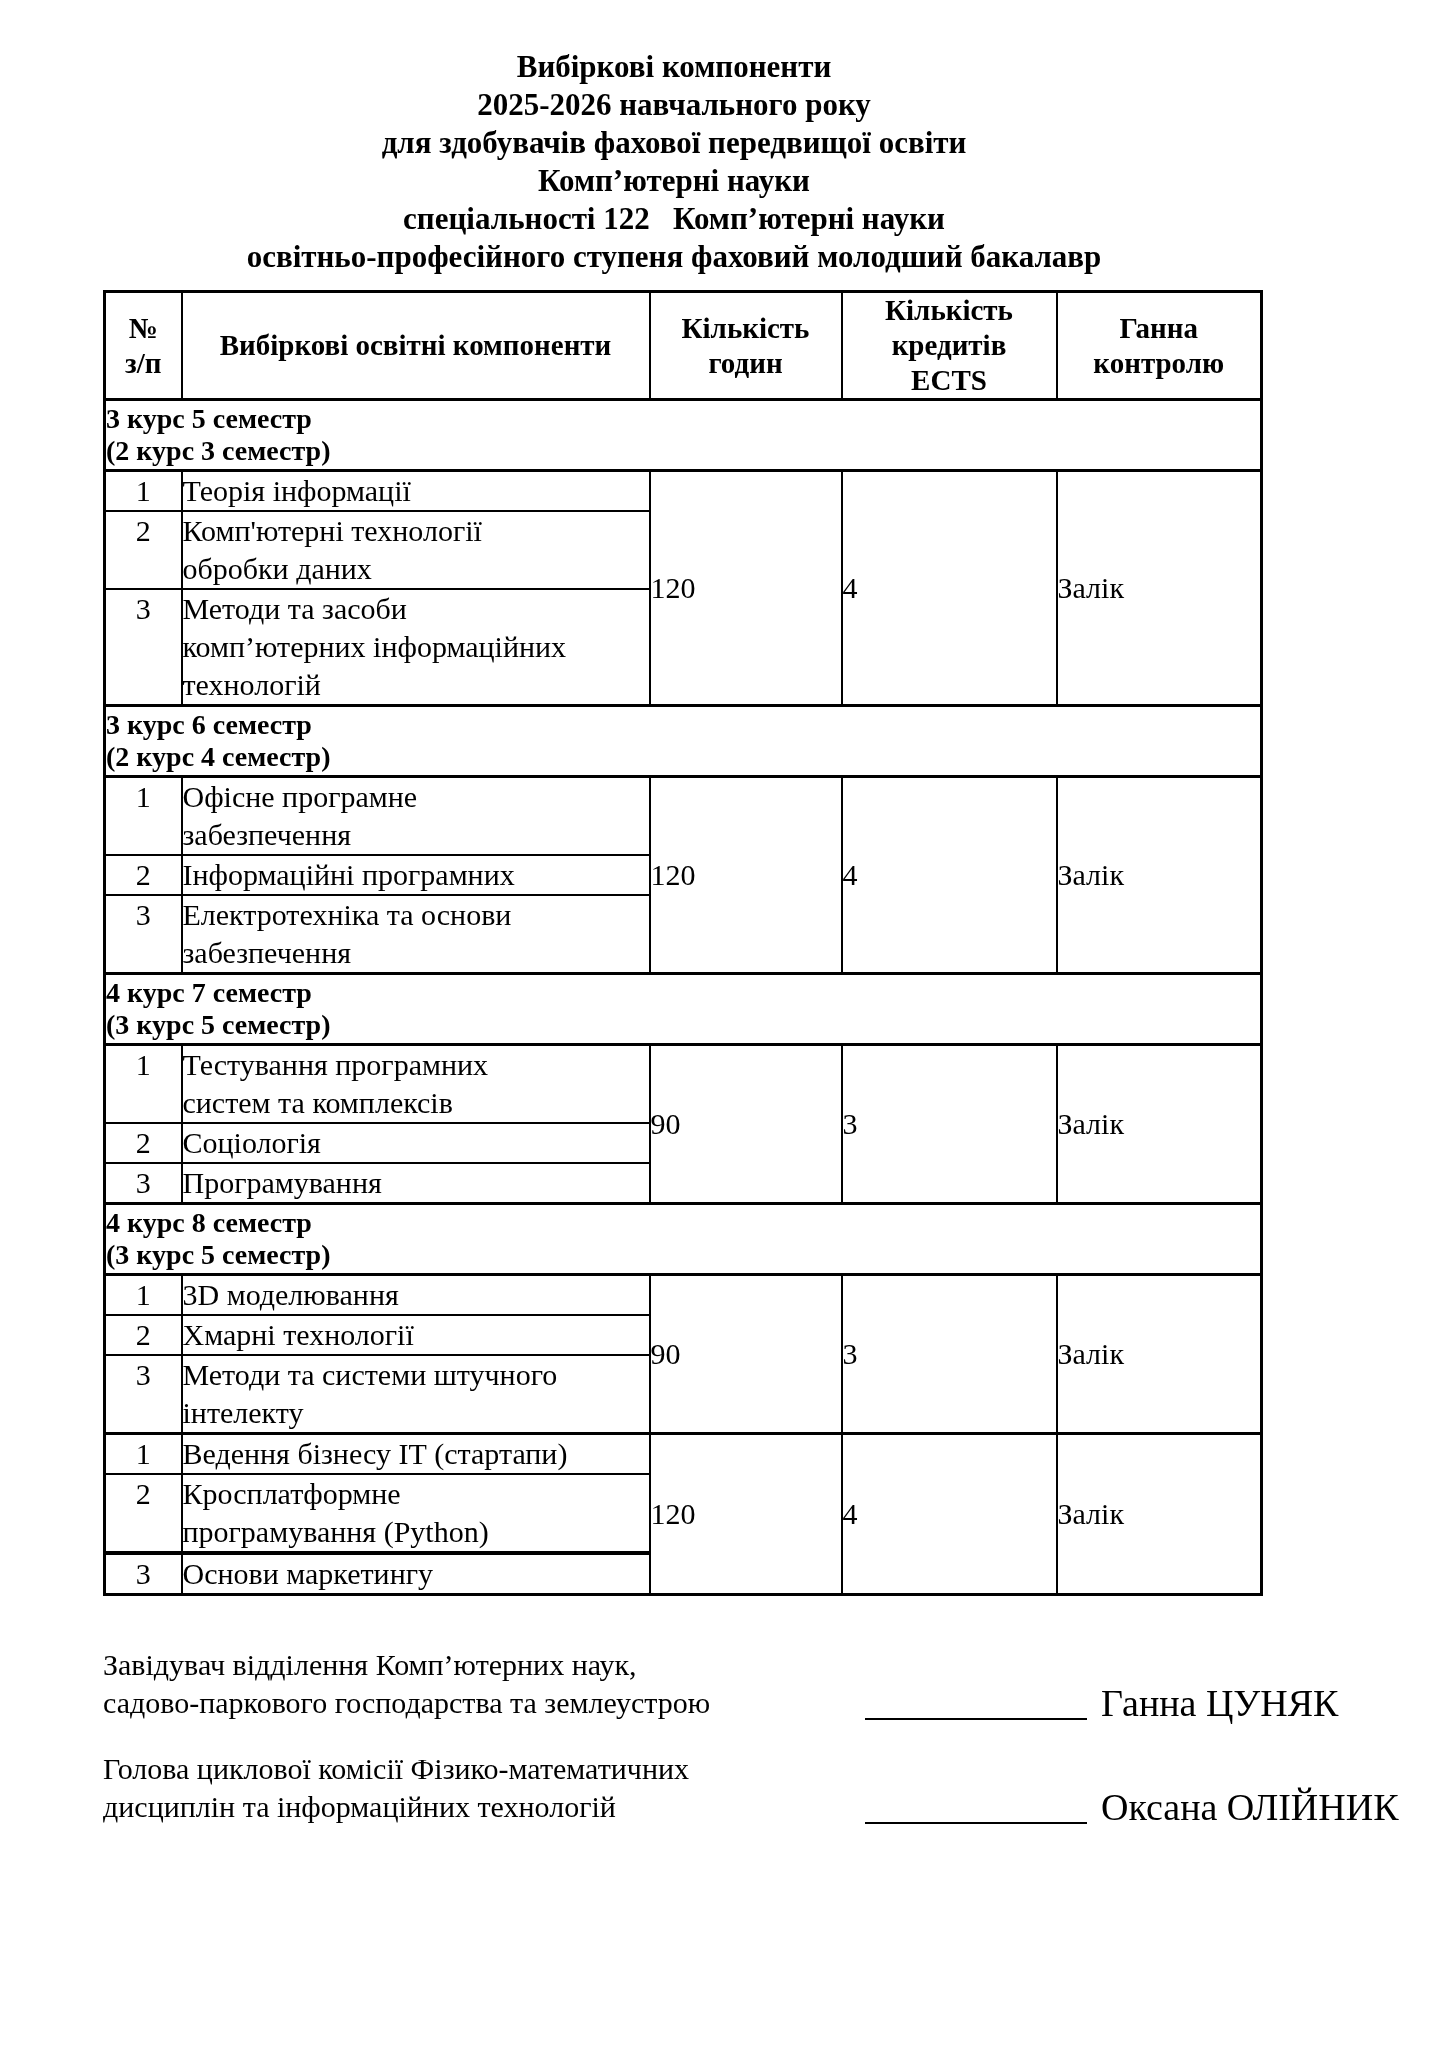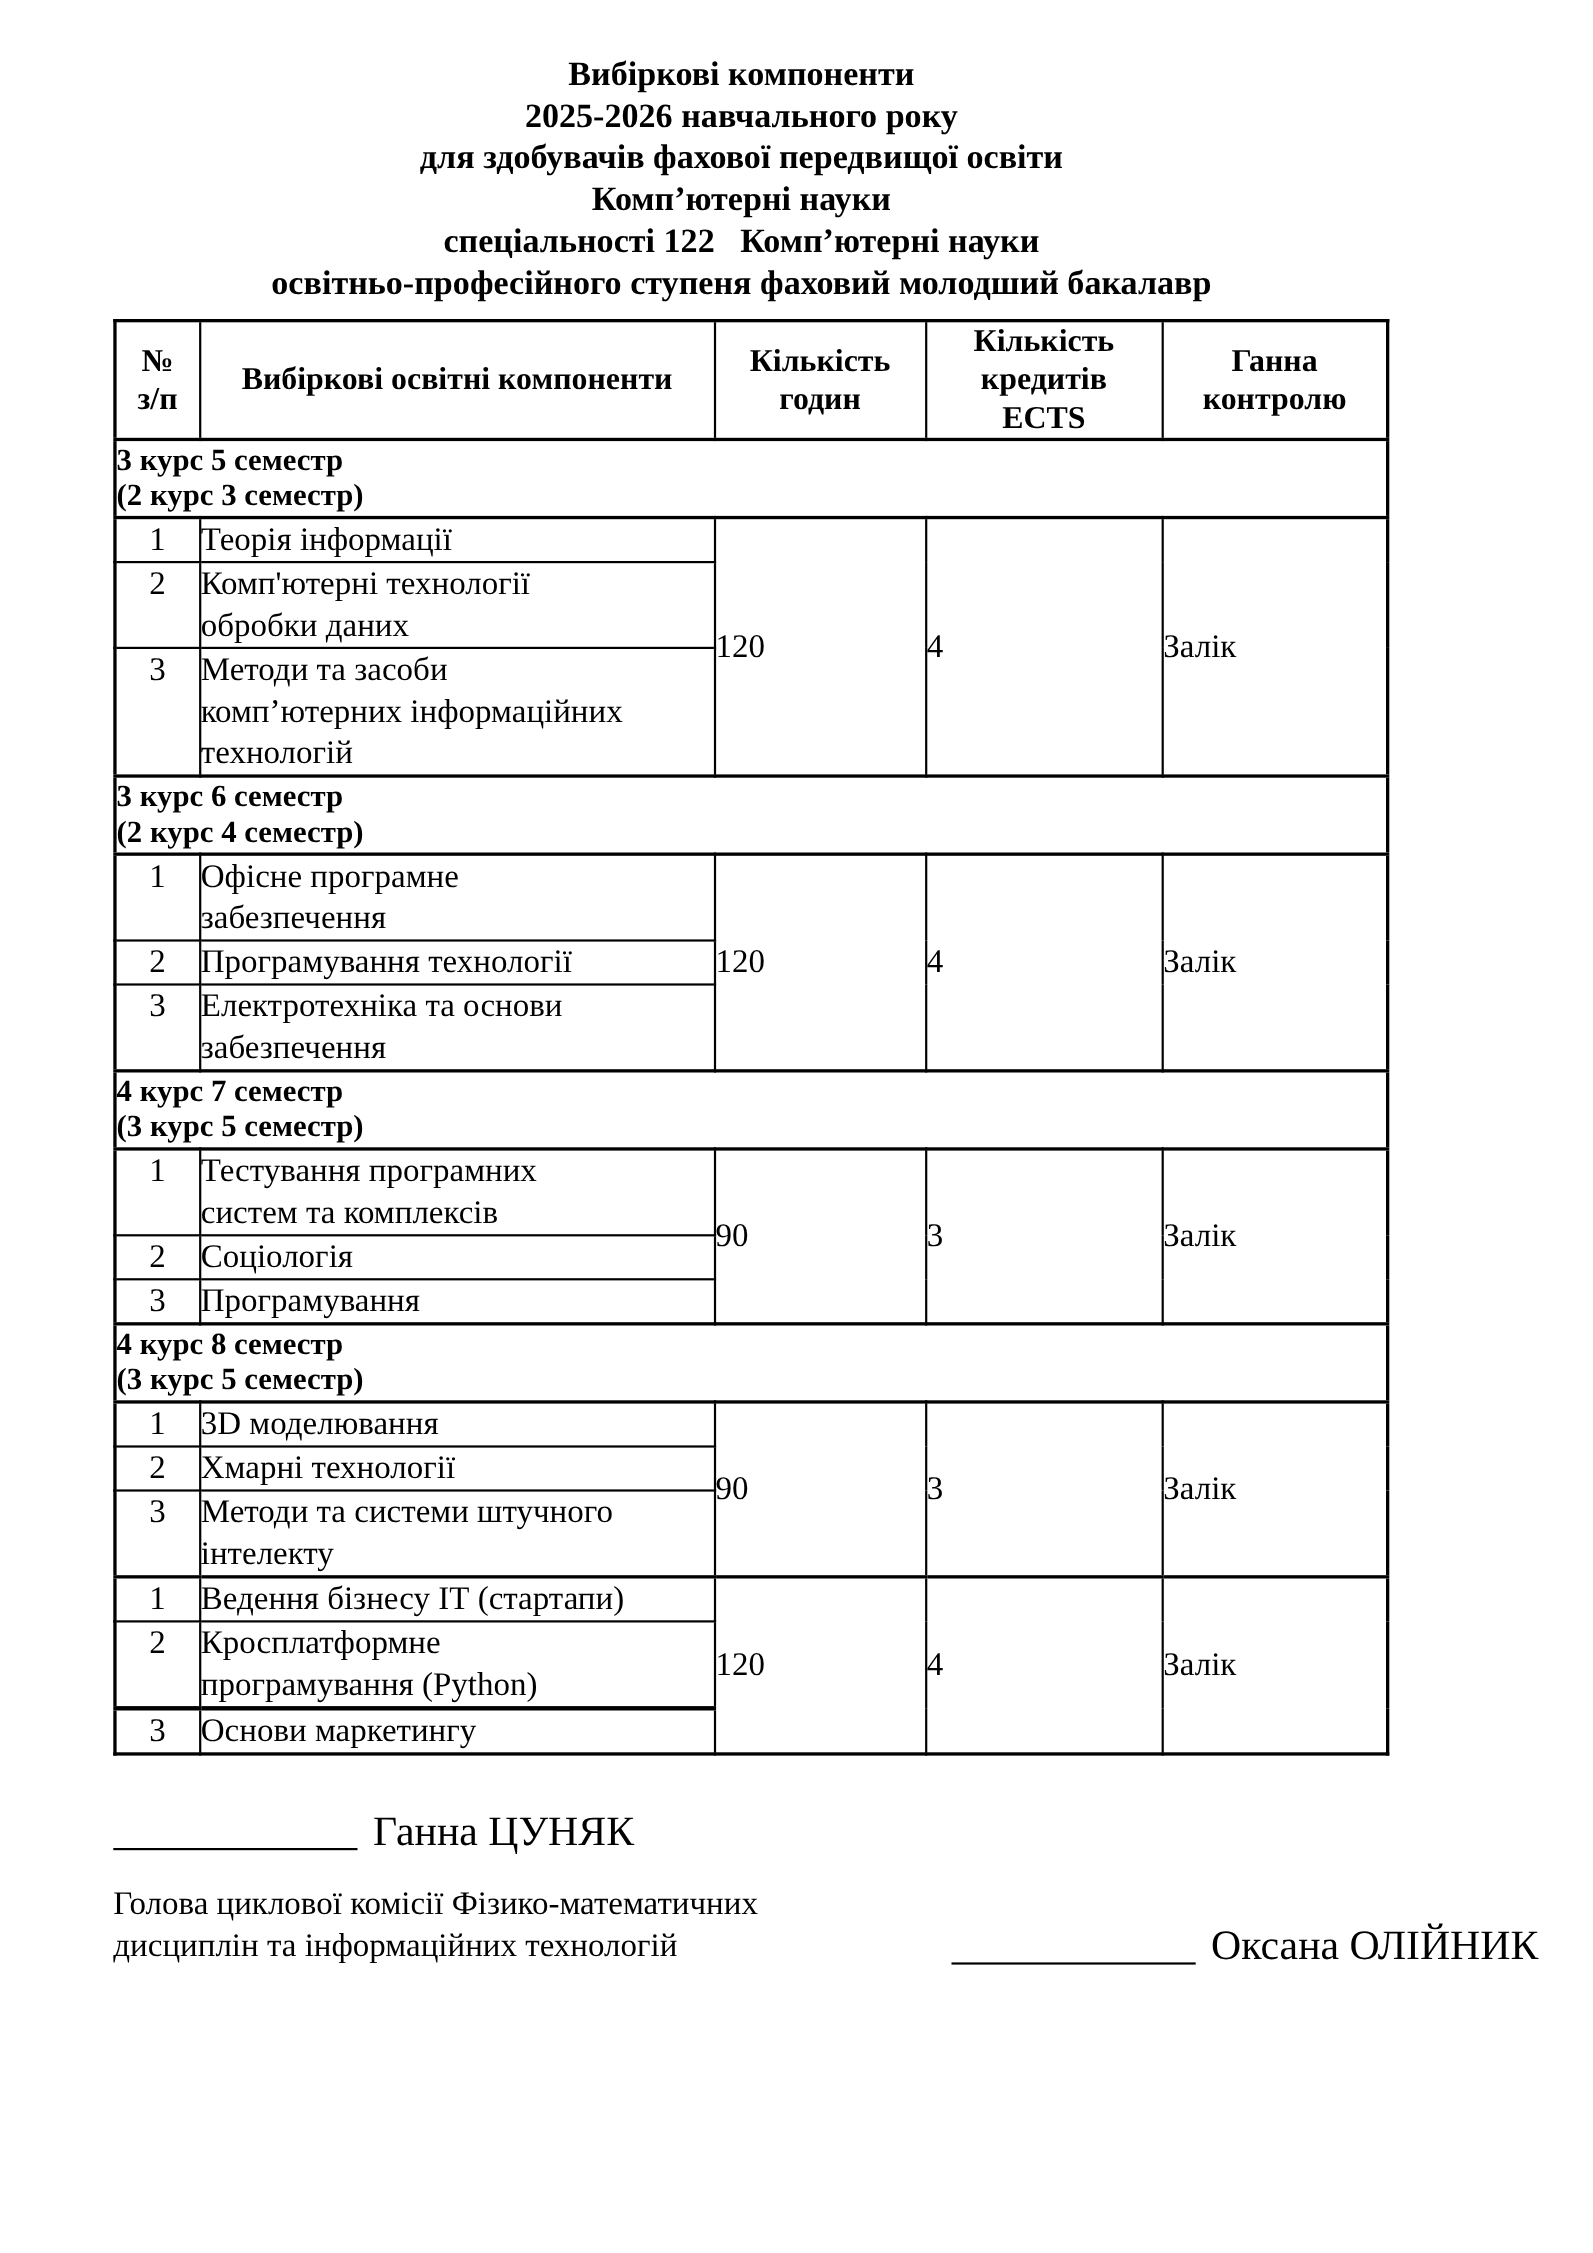--- a/index.html
+++ b/index.html
@@ -177,21 +177,21 @@
       <tr>
         <td class="num-cell">1</td>
         <td class="title-cell">Офісне програмне
 забезпечення</td>
         <td class="merged-cell" rowspan="3">120</td>
         <td class="merged-cell" rowspan="3">4</td>
         <td class="merged-cell" rowspan="3">Залік</td>
       </tr>
       <tr>
         <td class="num-cell">2</td>
-        <td class="title-cell">Програмування технології</td>
+        <td class="title-cell">Інформаційні програмних</td>
       </tr>
       <tr>
         <td class="num-cell">3</td>
         <td class="title-cell">Електротехніка та основи
 забезпечення</td>
       </tr>
 
       <tr class="section-row">
         <td colspan="5">4 курс 7 семестр
 (3 курс 5 семестр)</td>
@@ -248,20 +248,22 @@
       </tr>
       <tr class="thick-top">
         <td class="num-cell">3</td>
         <td class="title-cell">Основи маркетингу</td>
       </tr>
     </tbody>
       </table>
 
     <div class="footer">
       <div class="sig-block">
+        <div class="sig-role">Завідувач відділення Комп’ютерних наук,
+садово-паркового господарства та землеустрою</div>
         <div class="sig-line"></div>
         <div class="sig-name">Ганна ЦУНЯК</div>
       </div>
       <div class="sig-block">
         <div class="sig-role">Голова циклової комісії Фізико-математичних
 дисциплін та інформаційних технологій</div>
         <div class="sig-line"></div>
         <div class="sig-name">Оксана ОЛІЙНИК</div>
       </div>
     </div>

